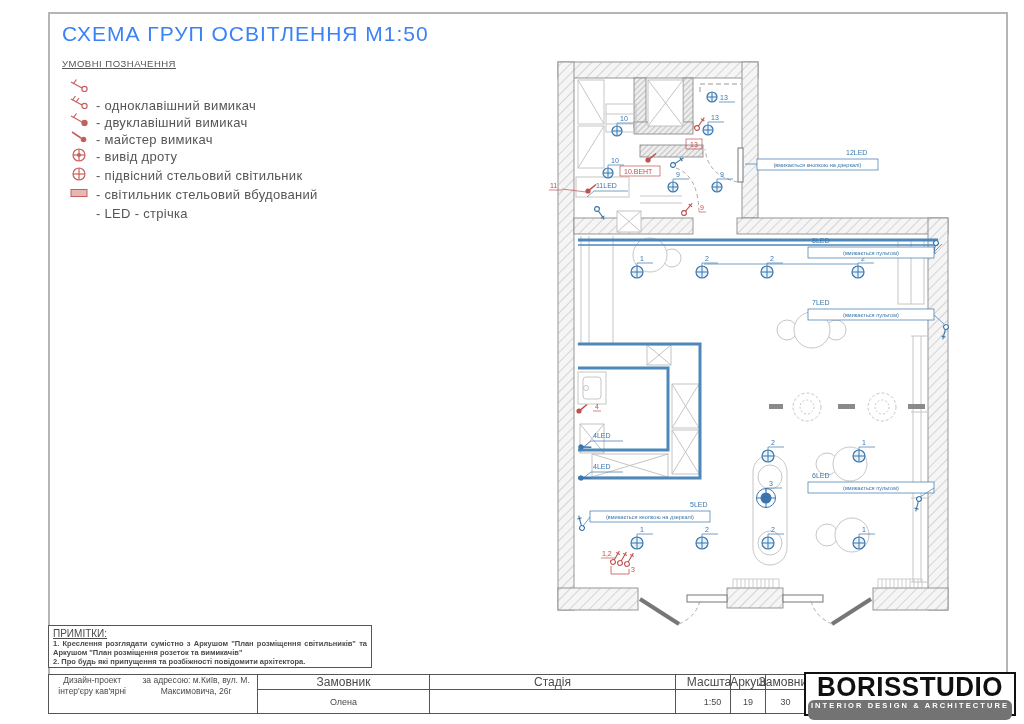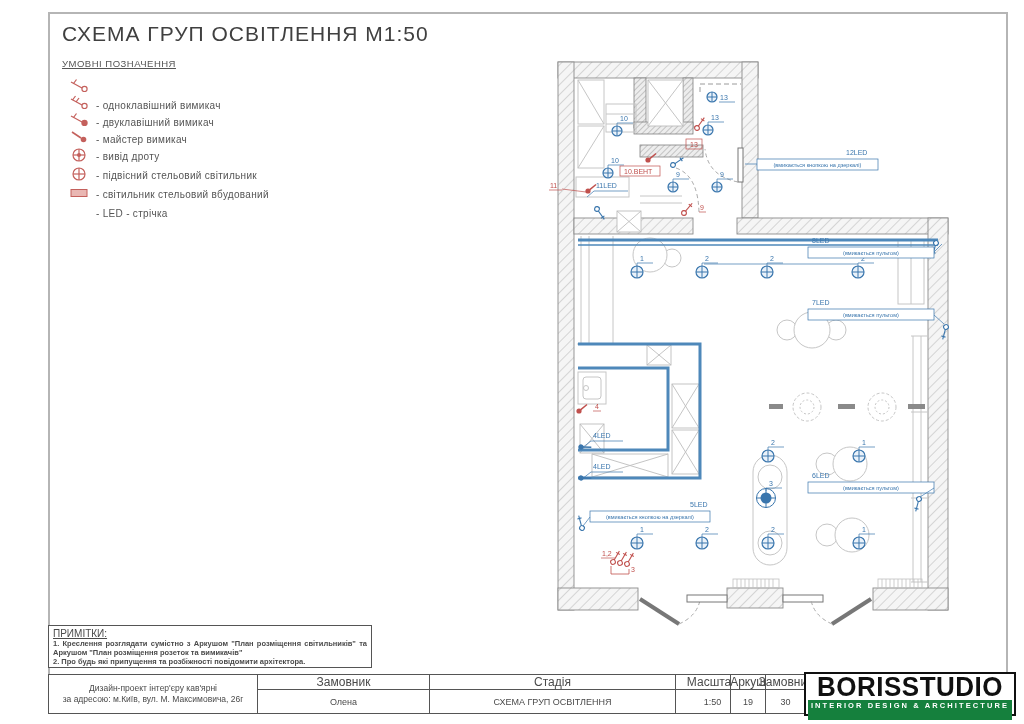--- a/index.html
+++ b/index.html
@@ -1,39 +1,39 @@
 <!DOCTYPE html>
 <html><head>
 <meta charset="utf-8">
 <style>
   html,body{margin:0;padding:0;background:#fff;}
   body{width:1024px;height:724px;position:relative;font-family:"Liberation Sans",sans-serif;color:#4a4a4a;overflow:hidden;}
   .abs{position:absolute;}
   #frame{left:48px;top:12px;width:960px;height:700px;border:2px solid #b5b5b5;box-sizing:border-box;}
-  #title{left:62px;top:22px;font-size:21px;letter-spacing:1px;color:#404040;}
+  #title{left:62px;top:22px;font-size:21px;letter-spacing:1px;color:#3b82f6;}
   
   #legend{left:62px;top:58px;width:300px;}
   .leg-head{font-size:9.5px;color:#555;text-decoration:underline;letter-spacing:.5px;margin-bottom:8px;}
   .leg-row{display:flex;align-items:center;height:16px;margin-bottom:1px;}
   .leg-ic{width:34px;display:flex;justify-content:center;}
-  .leg-tx{font-size:10px;color:#555;letter-spacing:.3px;margin-top:40px;}
+  .leg-tx{font-size:13px;color:#555;letter-spacing:.3px;margin-top:40px;}
   .leg-row.sp{margin-top:3px;text-align:right;}
   
   #notes{left:48px;top:625px;width:324px;height:43px;border:1px solid #555;box-sizing:border-box;padding:2px 4px;}
   .nt-head{font-size:10px;color:#4a4a4a;text-decoration:underline;}
   .nt-line{font-size:7.5px;color:#4a4a4a;text-align:justify;line-height:9px;font-weight:bold;}
   
   .tbx{box-sizing:border-box;border:1px solid #555;background:#fff;}
-  #tb-left{left:48px;top:674px;width:210px;height:40px;display:flex;flex-direction:column;justify-content:center;text-align:center;font-size:8.5px;line-height:11px;}
+  #tb-left{left:48px;top:674px;width:210px;height:40px;display:flex;flex-direction:row;justify-content:center;text-align:center;font-size:8.5px;line-height:11px;}
   .tb-col{top:674px;height:40px;}
   .tb-h{height:15px;border-bottom:1px solid #555;display:flex;align-items:center;justify-content:center;font-size:12px;box-sizing:border-box;}
   .tb-v{height:24px;display:flex;align-items:center;justify-content:center;font-size:9px;}
   #logo{left:804px;top:672px;width:212px;height:44px;border:2px solid #101010;box-sizing:border-box;background:#fff;}
   #logo-name{font-size:26px;font-weight:bold;color:#101010;letter-spacing:.5px;text-align:center;line-height:26px;transform:scaleY(1.05);}
-  #logo-tag{margin:0 2px;background:#15803d;color:#fff;font-size:7.5px;letter-spacing:2.1px;text-align:center;line-height:12px;height:20px;font-weight:bold;}
+  #logo-tag{margin:0 2px;background:#737373;color:#fff;font-size:7.5px;letter-spacing:2.1px;text-align:center;line-height:12px;height:20px;font-weight:bold;border-radius:6px;}
   svg text{font-family:"Liberation Sans",sans-serif;}
 </style>
 </head>
 <body>
 
 <div id="frame" class="abs"></div>
 
 <div id="title" class="abs">СХЕМА ГРУП ОСВІТЛЕННЯ М1:50</div>
 
 <div id="legend" class="abs">
@@ -565,21 +565,20 @@
 <div id="tb-left" class="abs tbx">
   <div>Дизайн-проект інтер'єру кав'ярні</div>
   <div>за адресою: м.Київ, вул. М. Максимовича, 26г</div>
 </div>
 <div class="abs tbx tb-col" style="left:257px;width:173px;">
   <div class="tb-h">Замовник</div>
   <div class="tb-v">Олена</div>
 </div>
 <div class="abs tbx tb-col" style="left:429px;width:247px;">
   <div class="tb-h">Стадія</div>
-  <div class="tb-v">СХЕМА ГРУП ОСВІТЛЕННЯ</div>
 </div>
 <div class="abs tbx tb-col" style="left:675px;width:75px;">
   <div class="tb-h">Масштаб</div>
   <div class="tb-v">1:50</div>
 </div>
 <div class="abs tbx tb-col" style="left:730px;width:36px;">
   <div class="tb-h">Аркуш</div>
   <div class="tb-v">19</div>
 </div>
 <div class="abs tbx tb-col" style="left:765px;width:41px;">

